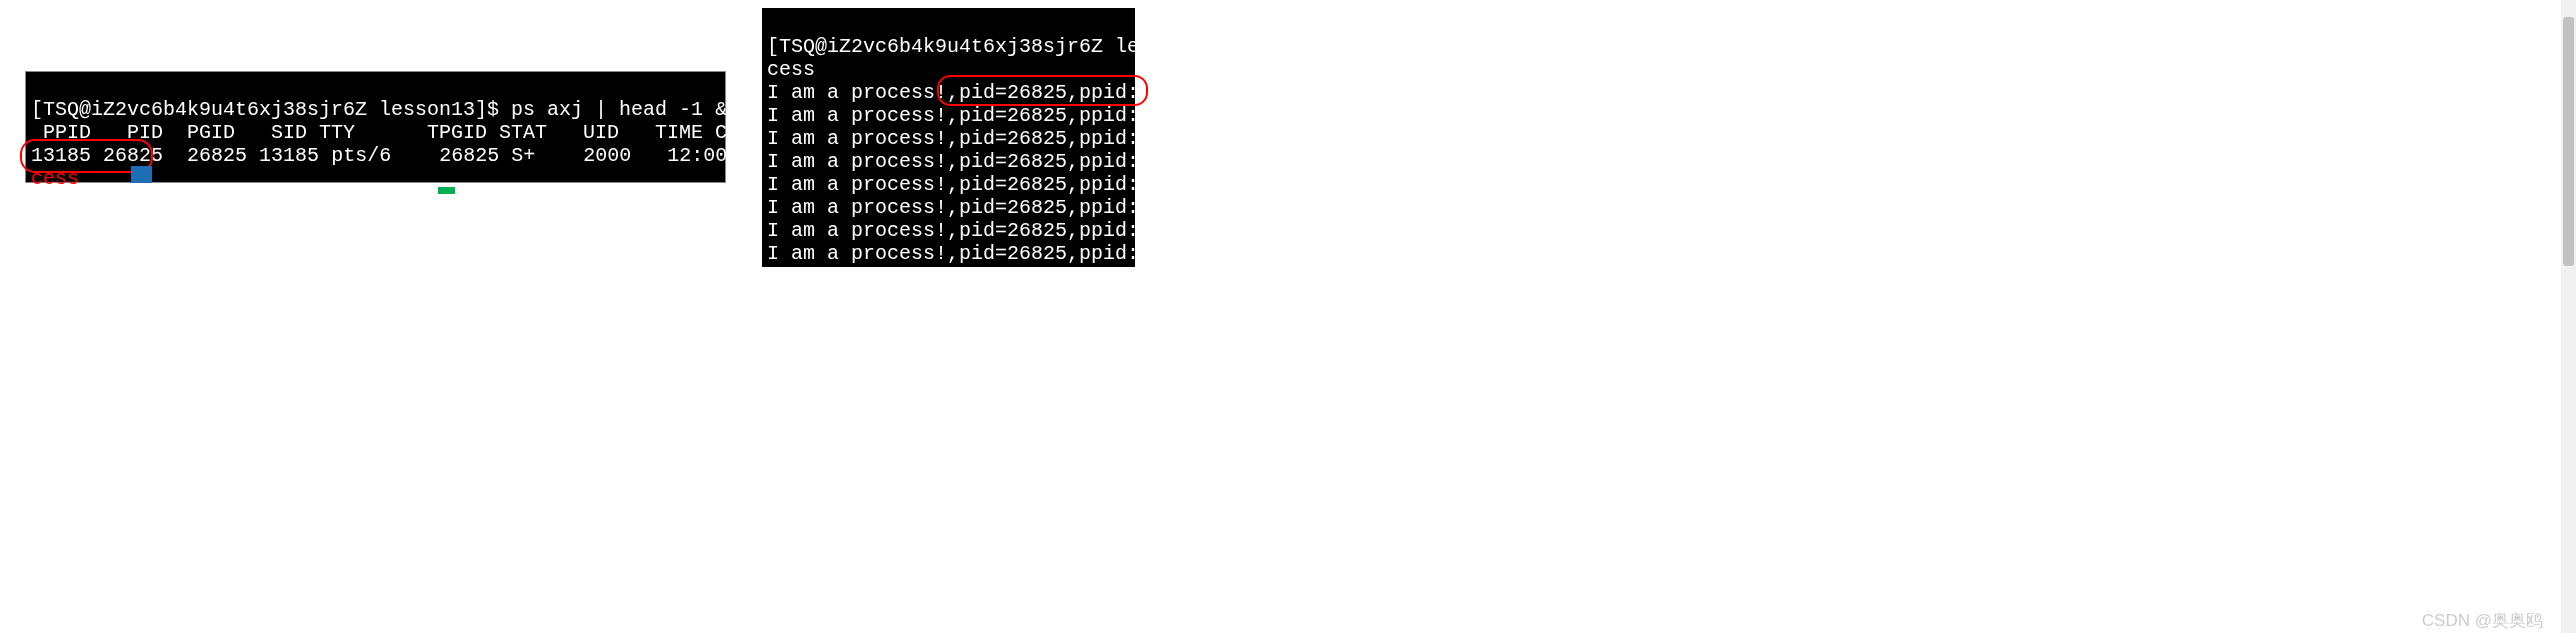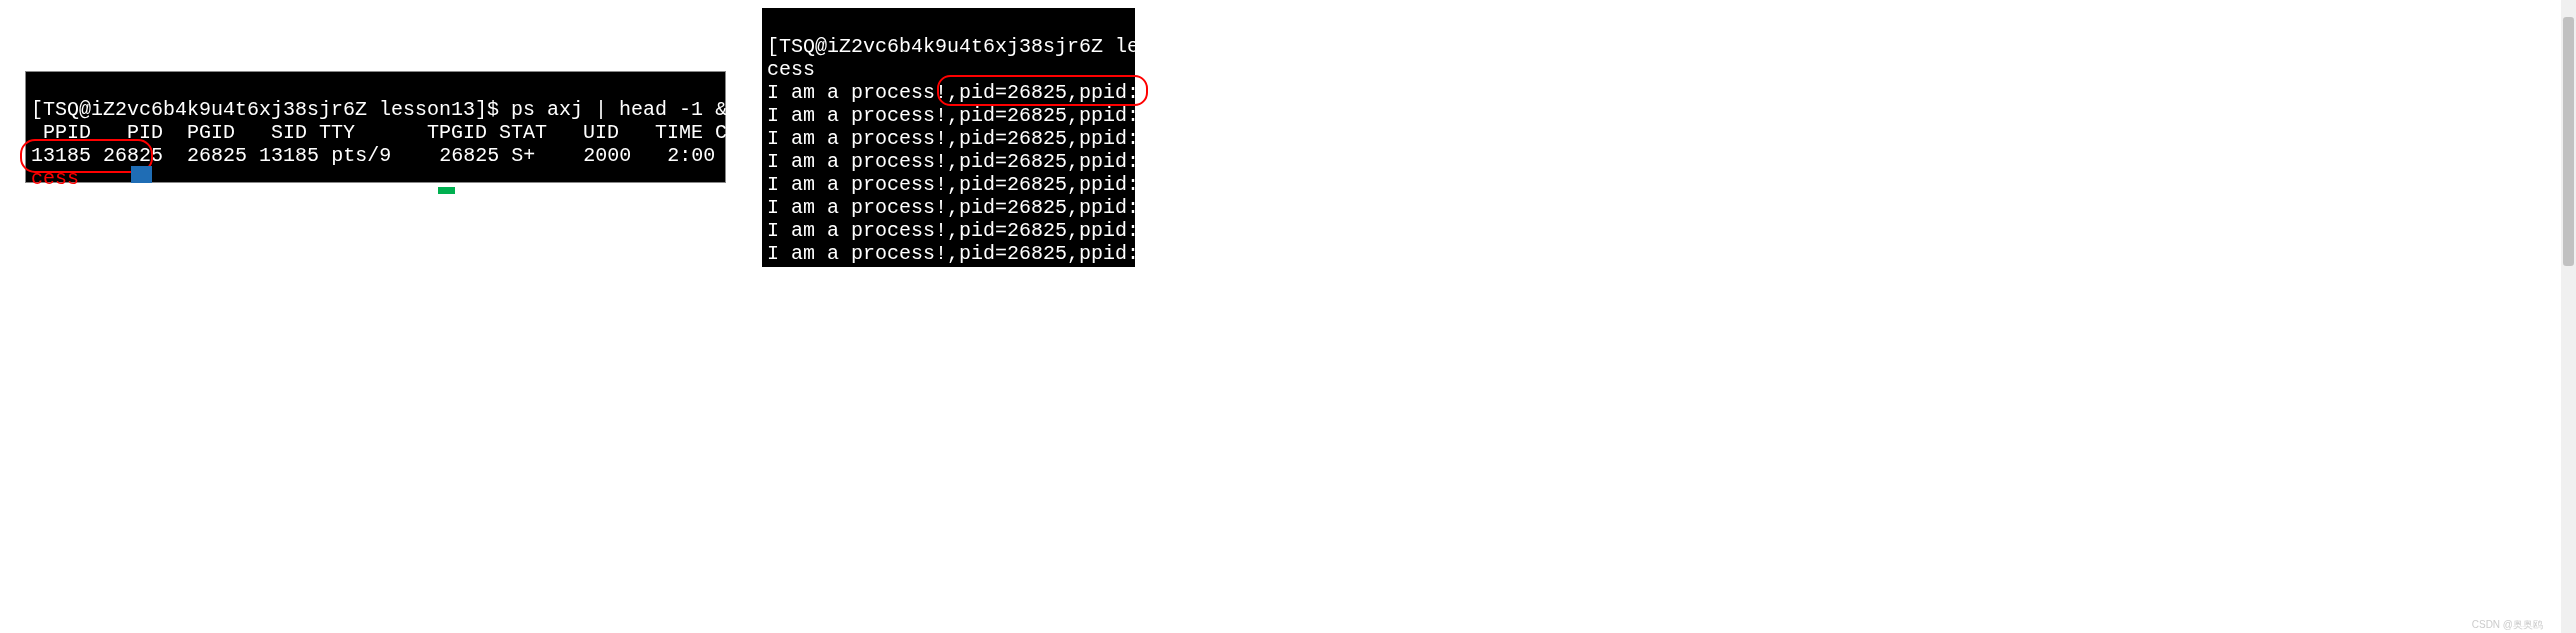--- a/index.html
+++ b/index.html
@@ -88,32 +88,32 @@
     left: 438px;
     top: 187px;
     width: 16.6px;
     height: 6.6px;
     background: #00b050;
   }
   .watermark {
     position: absolute;
     right: 33px;
     bottom: 1.7px;
-    font-size: 10px;
+    font-size: 17px;
     color: #cccccc;
     font-family: sans-serif;
   }
 </style>
 </head>
 <body>
 
 <div class="terminal left-term">
 <span>[TSQ@iZ2vc6b4k9u4t6xj38sjr6Z lesson13]$</span> <span>ps axj | head -1 &amp;&amp; ps axj | grep -v grep | grep process</span>
 <span> PPID   PID  PGID   SID TTY      TPGID STAT   UID   TIME COMMAND</span>
-<span><span>13185</span> <span>26825</span>  <span>26825</span> <span>13185</span> <span>pts/9</span>    <span>26825</span> <span>S+</span>    <span>2000</span>   <span>2:00</span> <span>./my</span><span class="highlight-red">pro</span>
+<span><span>13185</span> <span>26825</span>  <span>26825</span> <span>13185</span> <span>pts/6</span>    <span>26825</span> <span>S+</span>    <span>2000</span>   <span>12:00</span> <span>./my</span><span class="highlight-red">pro</span>
 <span class="highlight-red">cess</span></span></div>
 
 <div class="circle-red circle-left"></div>
 <div class="small-blue"></div>
 <div class="small-green"></div>
 
 <div class="terminal right-term">
 <span>[TSQ@iZ2vc6b4k9u4t6xj38sjr6Z lesson13]$</span> <span>./mypro
 cess</span>
 <span id="right-output">I am a process!,pid=26825,ppid:13185

